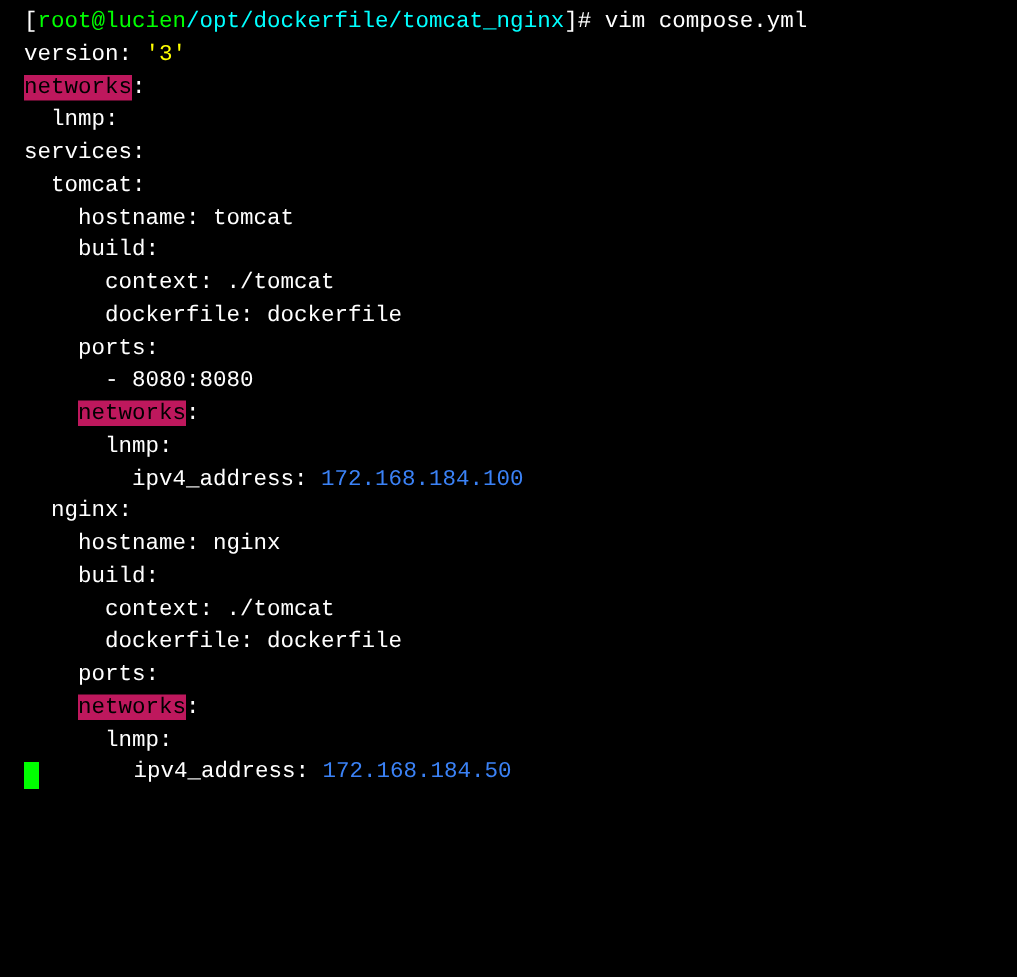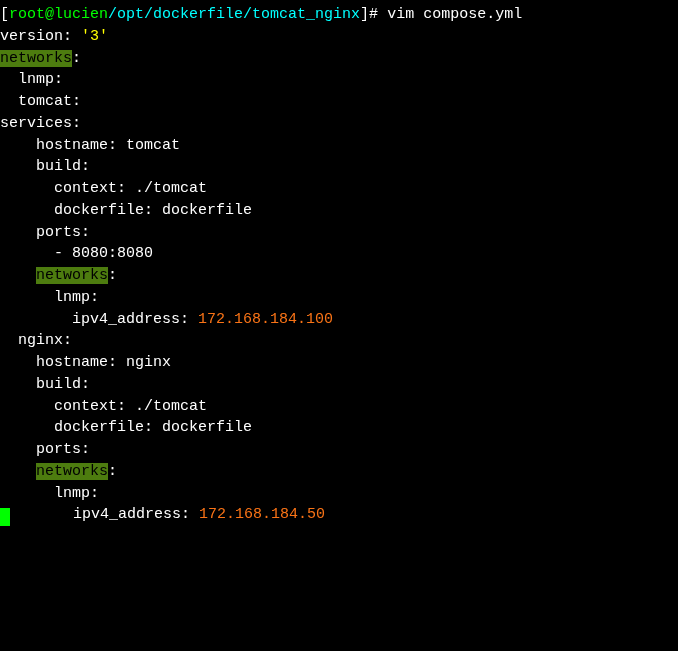--- a/index.html
+++ b/index.html
@@ -22,39 +22,39 @@
       color: #ffffff;
       padding: 4px 0;
       width: 678px;
       min-height: 651px;
     }
 
     .line {
       display: block;
       white-space: pre;
       line-height: 1.45;
-      padding: 0 0;
+      padding: 0 16px;
     }
 
     
     .c-prompt-bracket { color: #ffffff; }
     .c-prompt-user { color: #00ff00; }
     .c-prompt-path { color: #00ffff; }
     .c-prompt-hash { color: #ffffff; }
     .c-cmd { color: #ffffff; }
 
     .c-key { color: #ffffff; }
     .c-colon { color: #ffffff; }
     .c-string { color: #ffff00; }
     .c-keyword-true { color: #00aaff; }
     .c-value-white { color: #ffffff; }
-    .c-value-ip { color: #f97316; }
+    .c-value-ip { color: #3b82f6; }
 
     .highlight-networks {
-      background-color: #4d7c0f;
+      background-color: #be185d;
       color: #000000;
     }
 
     .cursor-block {
       display: inline-block;
       width: 10px;
       height: 18px;
       background-color: #00ff00;
       vertical-align: bottom;
     }
@@ -66,23 +66,23 @@
 
   <span class="line"><span class="c-prompt-bracket">[</span><span class="c-prompt-user">root@lucien</span><span class="c-prompt-path">/opt/dockerfile/tomcat_nginx</span><span class="c-prompt-bracket">]</span><span class="c-prompt-hash">#</span><span class="c-cmd"> vim compose.yml</span></span>
 
   <span class="line"><span class="c-key">version</span><span class="c-colon">: </span><span class="c-string">'3'</span></span>
 
   <span class="line"><span class="highlight-networks">networks</span><span class="c-key">:</span></span>
 
   <span class="line">  <span class="c-key">lnmp</span><span class="c-colon">:</span></span>
 
 
+  <span class="line"><span class="c-key">services</span><span class="c-colon">:</span></span>
+
   <span class="line">  <span class="c-key">tomcat</span><span class="c-colon">:</span></span>
-
-  <span class="line"><span class="c-key">services</span><span class="c-colon">:</span></span>
 
   <span class="line">    <span class="c-key">hostname</span><span class="c-colon">: </span><span class="c-value-white">tomcat</span></span>
 
   <span class="line">    <span class="c-key">build</span><span class="c-colon">:</span></span>
 
   <span class="line">      <span class="c-key">context</span><span class="c-colon">: </span><span class="c-value-white">./tomcat</span></span>
 
   <span class="line">      <span class="c-key">dockerfile</span><span class="c-colon">: </span><span class="c-value-white">dockerfile</span></span>
 
   <span class="line">    <span class="c-key">ports</span><span class="c-colon">:</span></span>

